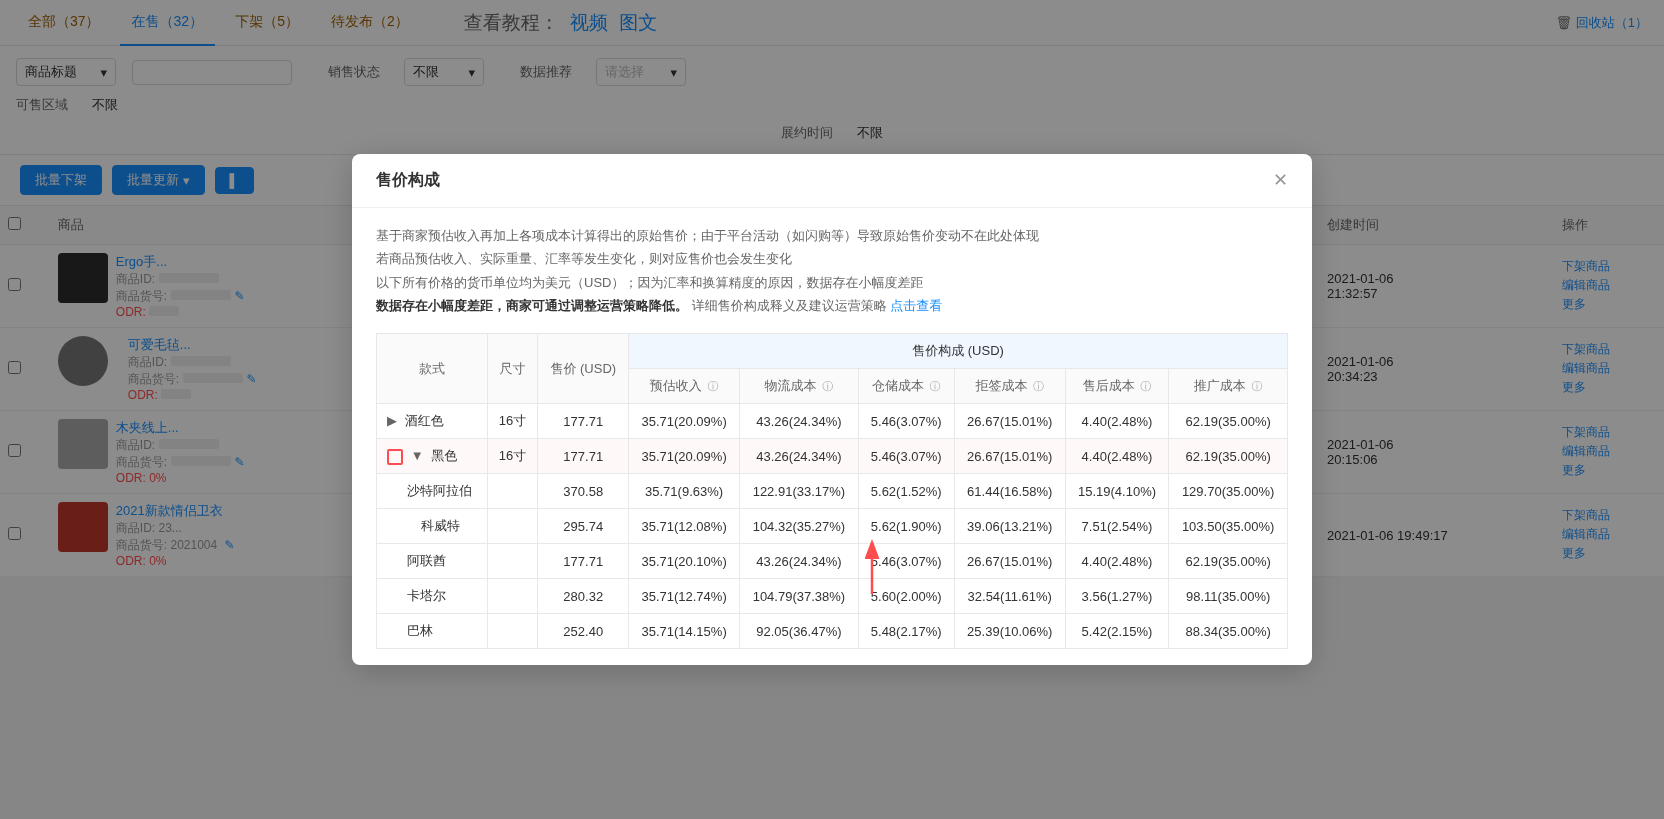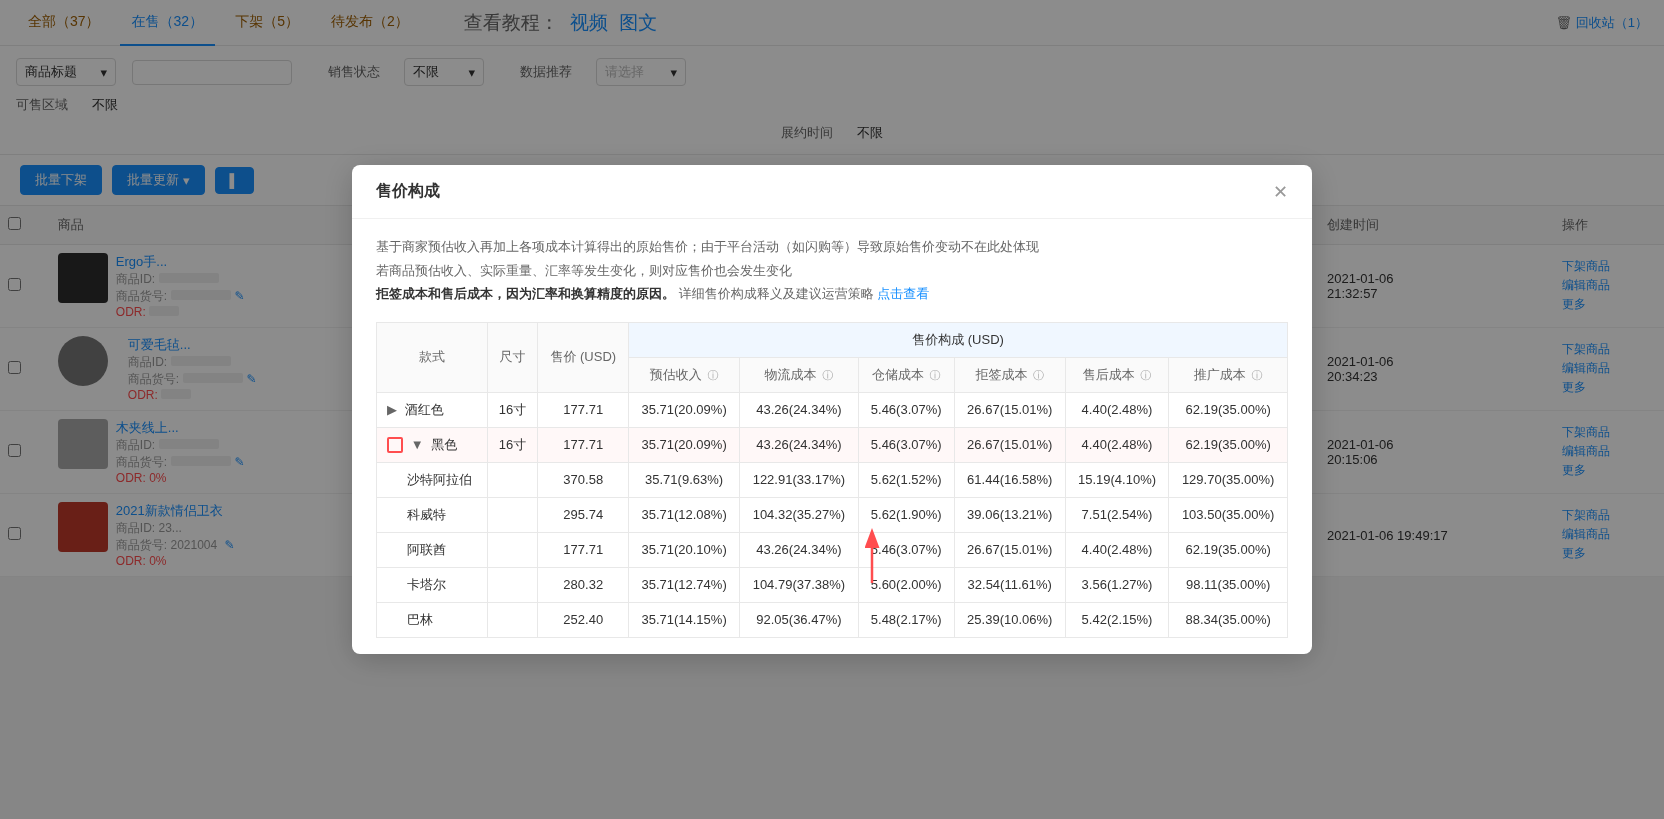--- a/index.html
+++ b/index.html
@@ -280,22 +280,23 @@
 <div class="overlay">
   <div class="modal">
     <div class="modal-header">
       <span class="modal-title">售价构成</span>
       <span class="modal-close">✕</span>
     </div>
     <div class="modal-body">
       <div class="modal-notice">
         <div>基于商家预估收入再加上各项成本计算得出的原始售价；由于平台活动（如闪购等）导致原始售价变动不在此处体现</div>
         <div>若商品预估收入、实际重量、汇率等发生变化，则对应售价也会发生变化</div>
+        <div>以下所有价格的货币单位均为美元（USD）；因为汇率和换算精度的原因，数据存在小幅度差距</div>
         <div>
-          <strong>拒签成本和售后成本，因为汇率和换算精度的原因。</strong>
+          <strong>数据存在小幅度差距，商家可通过调整运营策略降低。</strong>
           <span>详细售价构成释义及建议运营策略</span>
           <a style="color:#1890ff;">点击查看</a>
         </div>
       </div>
 
       <div class="modal-table-wrap">
         <table class="modal-table">
           <thead>
             <tr>
               <th rowspan="2">款式</th>
@@ -353,21 +354,21 @@
               <td>370.58</td>
               <td>35.71(9.63%)</td>
               <td>122.91(33.17%)</td>
               <td>5.62(1.52%)</td>
               <td>61.44(16.58%)</td>
               <td>15.19(4.10%)</td>
               <td>129.70(35.00%)</td>
             </tr>
 
             <tr>
-              <td class="left" style="padding-left:30px;margin-left:31px;">
+              <td class="left" style="padding-left:44px;margin-left:31px;">
                 <span>科威特</span>
               </td>
               <td></td>
               <td>295.74</td>
               <td>35.71(12.08%)</td>
               <td>104.32(35.27%)</td>
               <td>5.62(1.90%)</td>
               <td>39.06(13.21%)</td>
               <td>7.51(2.54%)</td>
               <td>103.50(35.00%)</td>

